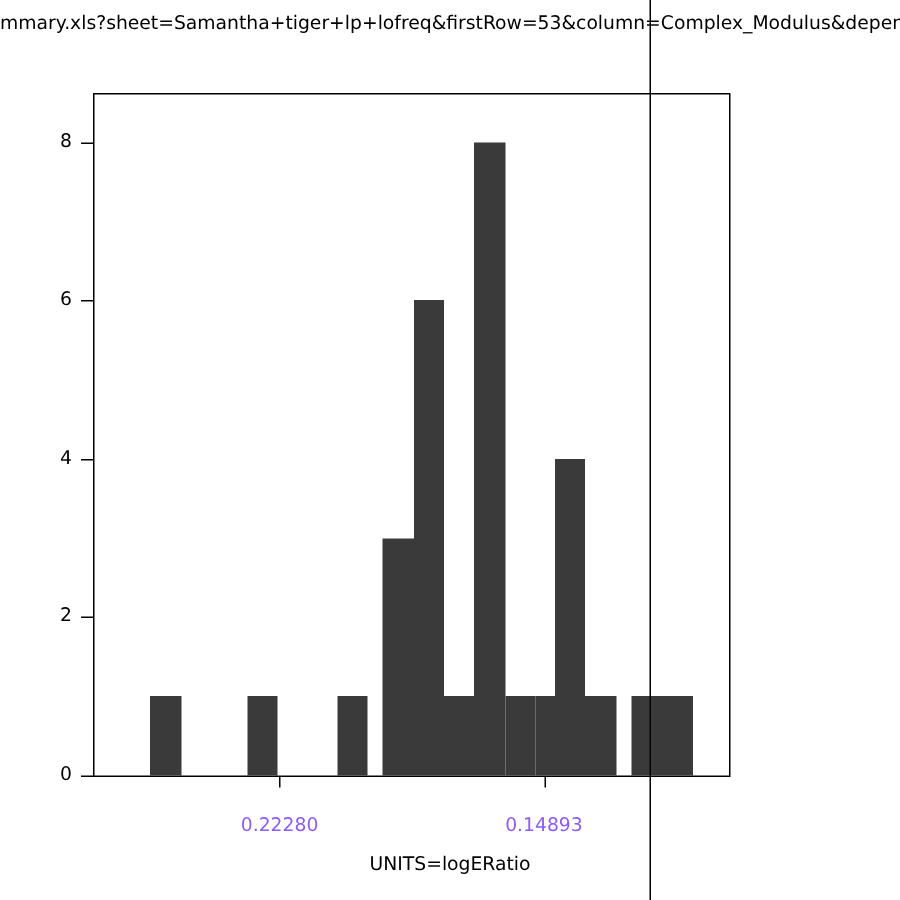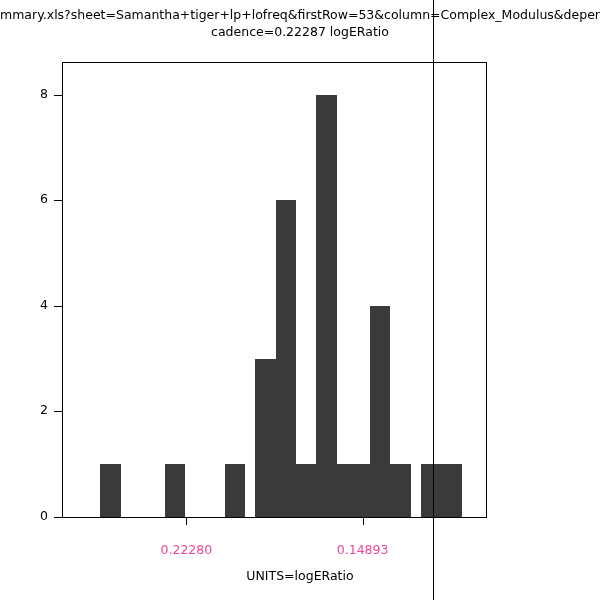--- a/index.html
+++ b/index.html
@@ -90,40 +90,39 @@
     height: 7px;
     background: #000000;
   }
   .xlabel-wrap {
     position: absolute;
     top: 542px;
     width: 90px;
     margin-left: -45px;
     text-align: center;
     font-size: 12.5px;
-    color: #ec4899;
+    color: #8b5cf6;
   }
   .axis-caption {
     position: absolute;
     top: 568px;
     left: 0;
     width: 600px;
     text-align: center;
     font-size: 12.5px;
     color: #000000;
   }
 </style>
 </head>
 <body>
 
 <div id="page">
 
   <div class="title-block">
     <span class="title-line1">mmary.xls?sheet=Samantha+tiger+lp+lofreq&amp;firstRow=53&amp;column=Complex_Modulus&amp;depend</span>
-    <span class="title-line2">cadence=0.22287 logERatio</span>
   </div>
 
   <div id="y-axis">
       <div class="ytick" style="top: 517px;"></div>
       <div class="ylabel-wrap" style="left: 0px; top: 510px;">0</div>
       <div class="ytick" style="top: 411.419px;"></div>
       <div class="ylabel-wrap" style="left: 0px; top: 404.419px;">2</div>
       <div class="ytick" style="top: 305.837px;"></div>
       <div class="ylabel-wrap" style="left: 0px; top: 298.837px;">4</div>
       <div class="ytick" style="top: 200.256px;"></div>

